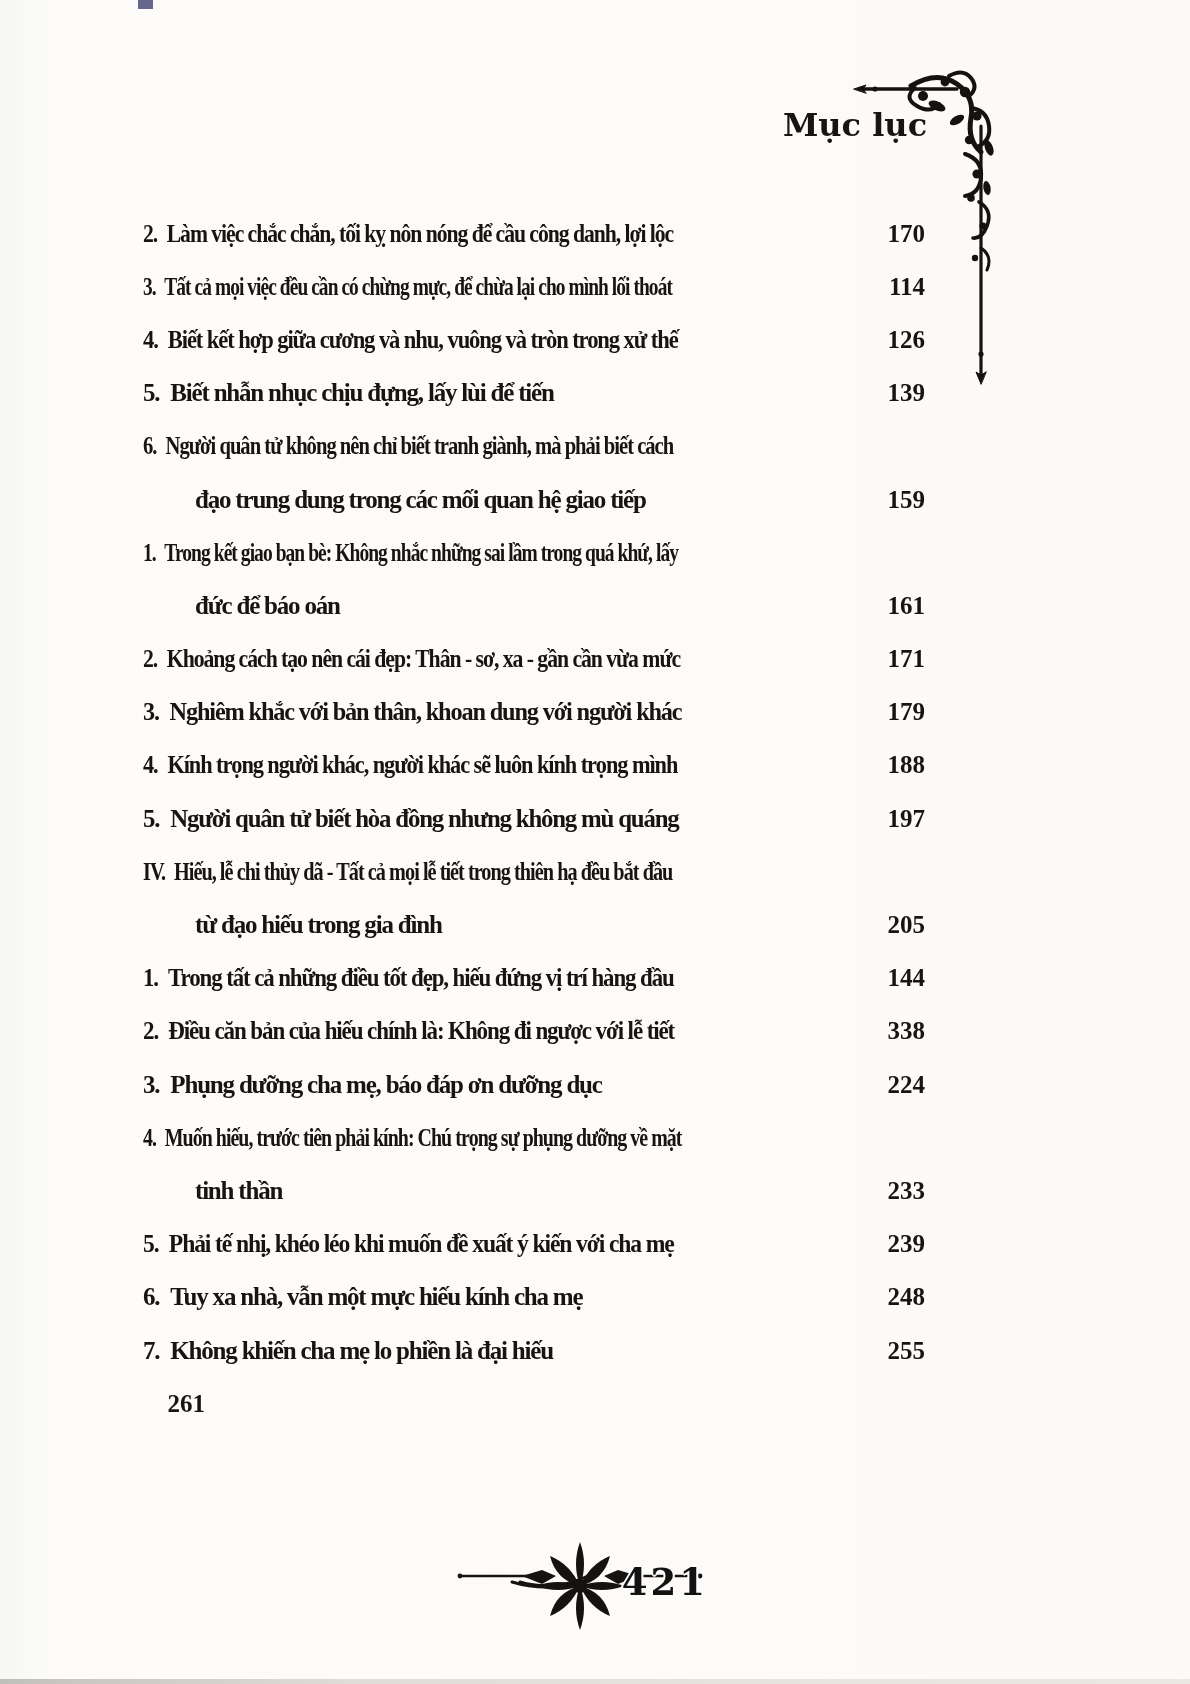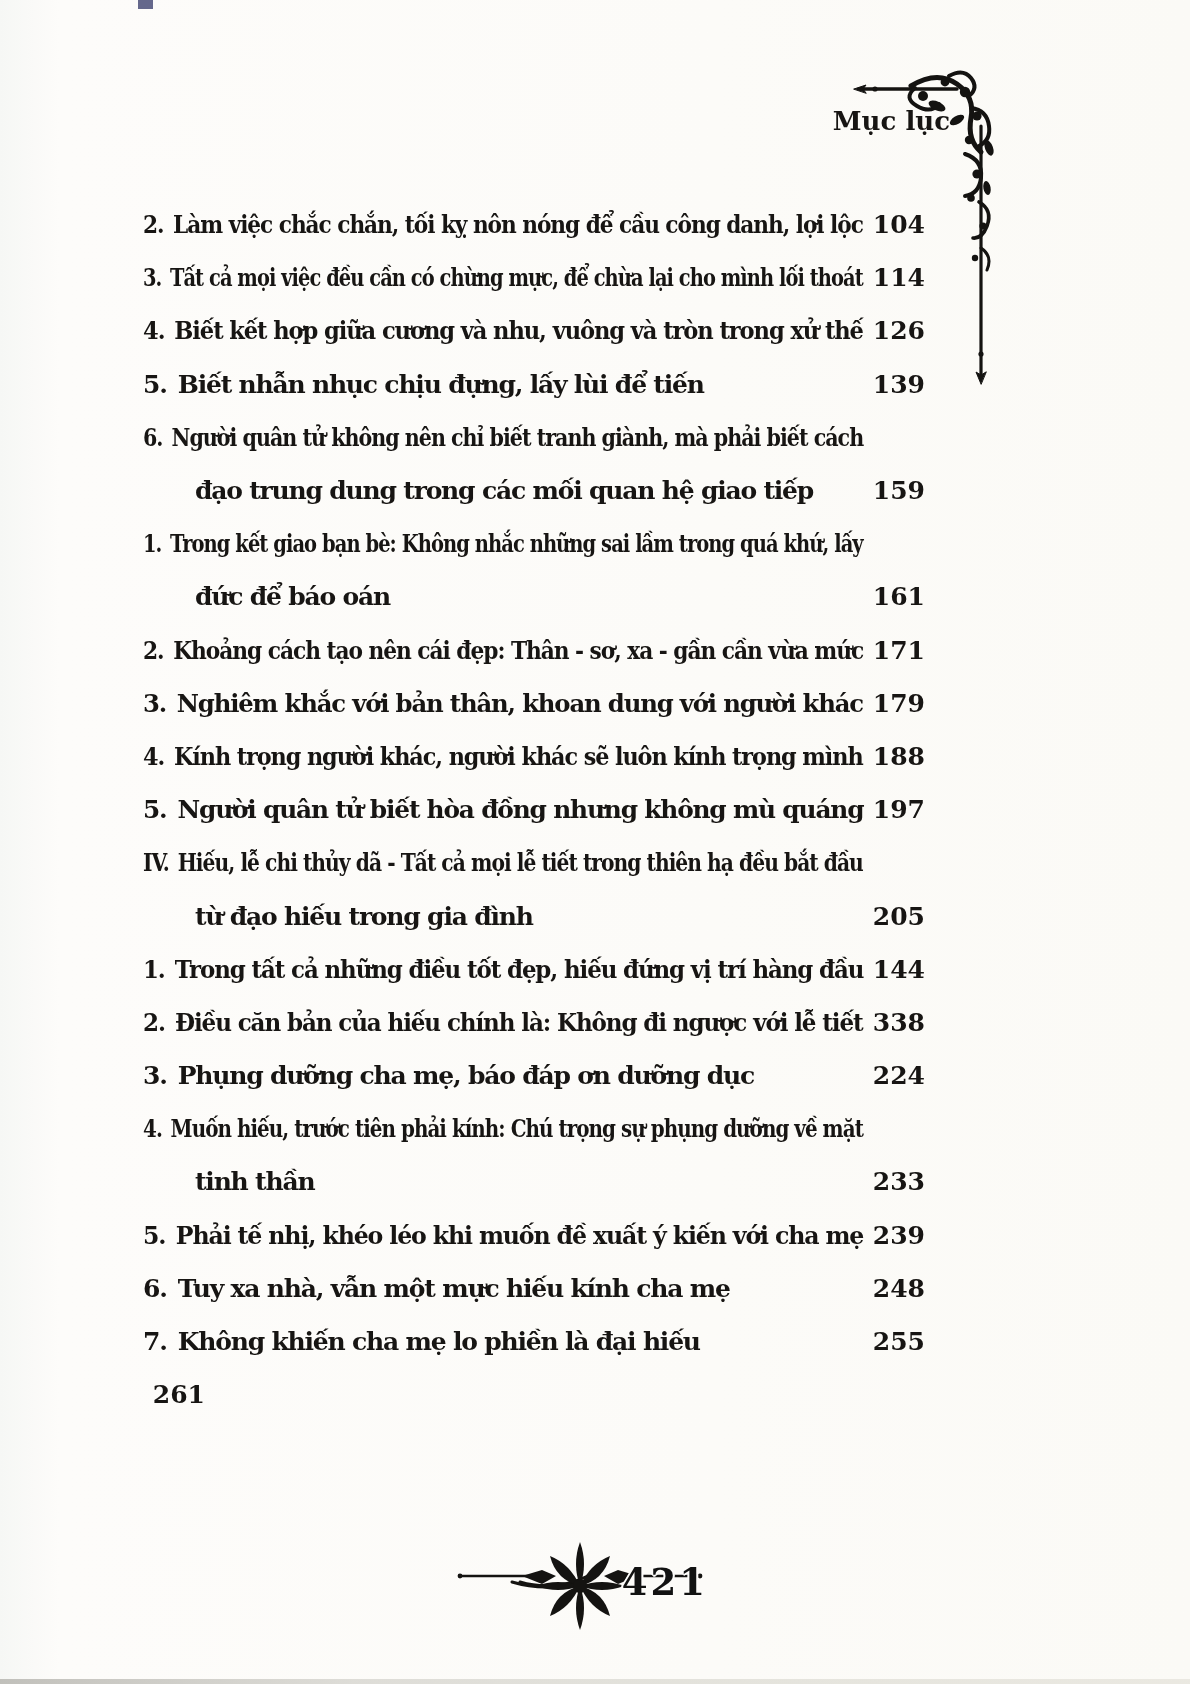--- a/index.html
+++ b/index.html
@@ -20,33 +20,33 @@
     background: #4a4e78; opacity: .85;
   }
   
   .scan-strip {
     position: absolute; left: 0; right: 0; bottom: 0; height: 5px;
     background: linear-gradient(to right, #b3b2ac, #d6d5cf 30%, #e0dfd7 70%, #e6e4dc);
     opacity: .8;
   }
   .header-label {
     position: absolute; left: 760px; top: 106px; width: 190px;
-    text-align: right; font-size: 26px; font-weight: 700; letter-spacing: 0px;
+    text-align: center; font-size: 32px; font-weight: 700; letter-spacing: 0px;
   }
   .corner-ornament { position: absolute; left: 853px; top: 62px; }
   .footer-ornament { position: absolute; left: 452px; top: 1536px; width: 256px; height: 112px; }
   .footer-number {
     position: absolute; left: 0; top: 24px; width: 256px; text-align: right;
     font-size: 37px; font-weight: 700; letter-spacing: 3px; color: #121212;
     text-shadow: -2px 0 0 #fdfcfa, 2px 0 0 #fdfcfa, 0 -2px 0 #fdfcfa, 0 2px 0 #fdfcfa,
                  -1px -1px 0 #fdfcfa, 1px 1px 0 #fdfcfa, -1px 1px 0 #fdfcfa, 1px -1px 0 #fdfcfa;
   }
   .toc {
-    position: absolute; left: 143px; top: 198px; width: 782px;
-    font-size: 25px; font-weight: 700; letter-spacing: -1.2px;
+    position: absolute; left: 143px; top: 207px; width: 782px;
+    font-size: 25px; font-weight: 700; letter-spacing: -1.2px; font-family: Liberation Serif, serif;
   }
   .row { display: flex; align-items: center; height: 53.2px; }
   .line { flex: 1 1 auto; min-width: 0; white-space: nowrap; }
   .line.cont { padding-left: 52px; }
   .measure { display: inline-block; white-space: nowrap; transform-origin: 0 50%; }
   .num { margin-right: 11px; }
   .pg { flex: 0 0 62px; text-align: right; letter-spacing: 0; }
 </style>
 </head>
 <body>
@@ -88,21 +88,21 @@
       <ellipse cx="136" cy="86" rx="8" ry="4" transform="rotate(70 136 86)"></ellipse>
       <ellipse cx="134" cy="126" rx="7" ry="3.6" transform="rotate(80 134 126)"></ellipse>
     </g>
   </svg>
 
   <div class="toc" id="toc-list">
       <div class="row">
     <div class="line">
       <span class="measure" style="transform: scaleX(0.866426);"><span class="num">2.</span><span class="txt">Làm việc chắc chắn, tối kỵ nôn nóng để cầu công danh, lợi lộc</span></span>
     </div>
-    <div class="pg">104</div>
+    <div class="pg">170</div>
   </div>
       <div class="row">
     <div class="line">
       <span class="measure" style="transform: scaleX(0.776699);"><span class="num">3.</span><span class="txt">Tất cả mọi việc đều cần có chừng mực, để chừa lại cho mình lối thoát</span></span>
     </div>
     <div class="pg">114</div>
   </div>
       <div class="row">
     <div class="line">
       <span class="measure" style="transform: scaleX(0.903388);"><span class="num">4.</span><span class="txt">Biết kết hợp giữa cương và nhu, vuông và tròn trong xử thế</span></span>

